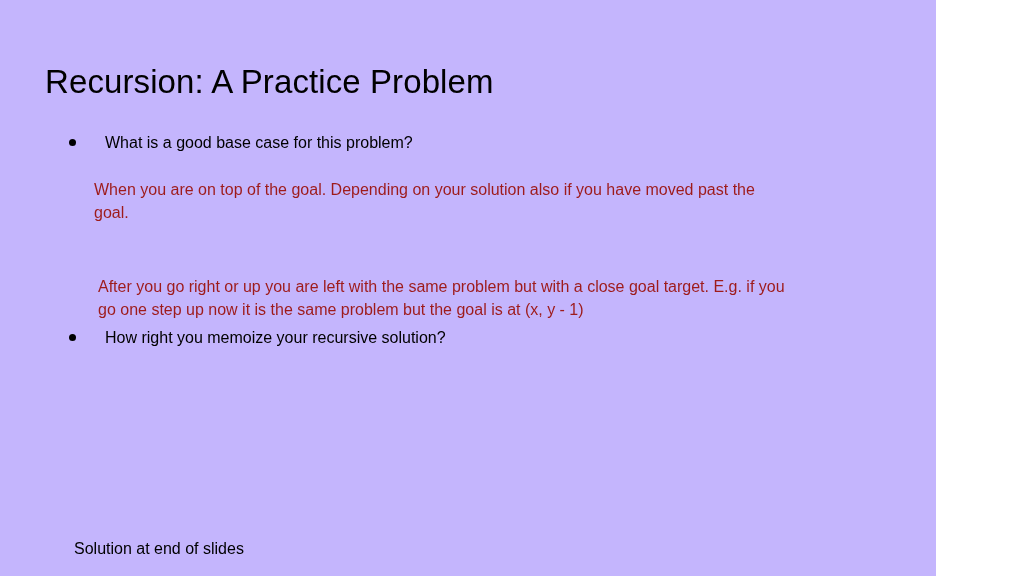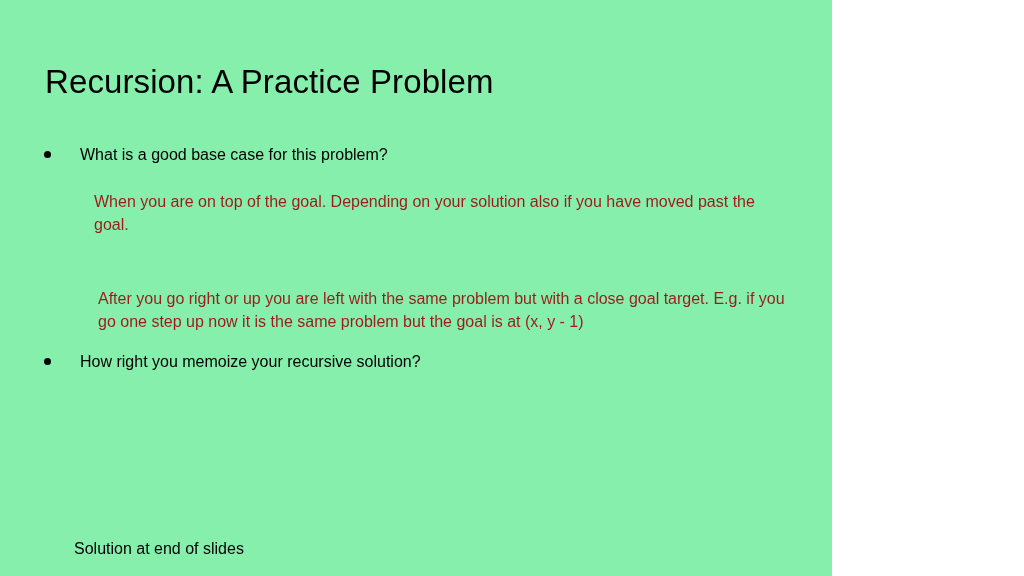--- a/index.html
+++ b/index.html
@@ -12,23 +12,23 @@
     width: 1024px;
     height: 576px;
     overflow: hidden;
     font-family: "Liberation Sans", sans-serif;
     color: #000000;
     -webkit-font-smoothing: antialiased;
   }
 
   .slide {
     position: relative;
-    width: 832px;
+    width: 936px;
     height: 576px;
-    background: #86efac;
+    background: #c4b5fd;
     box-sizing: border-box;
   }
 
   
   .slide-title {
     position: absolute;
     left: 45px;
     top: 62px;
     font-size: 33px;
     line-height: 40px;
@@ -44,22 +44,21 @@
     left: 0;
     top: 132px;
     width: 1024px;
   }
 
   
   .bullet-row {
     position: relative;
     display: flex;
     align-items: flex-start;
-    padding-left: 44px;
-    margin-top: 12px;
+    padding-left: 69px;
   }
   .bullet-marker {
     flex: 0 0 auto;
     width: 7px;
     height: 7px;
     border-radius: 50%;
     background: #000000;
     margin-top: 7px;
   }
   .bullet-text {

